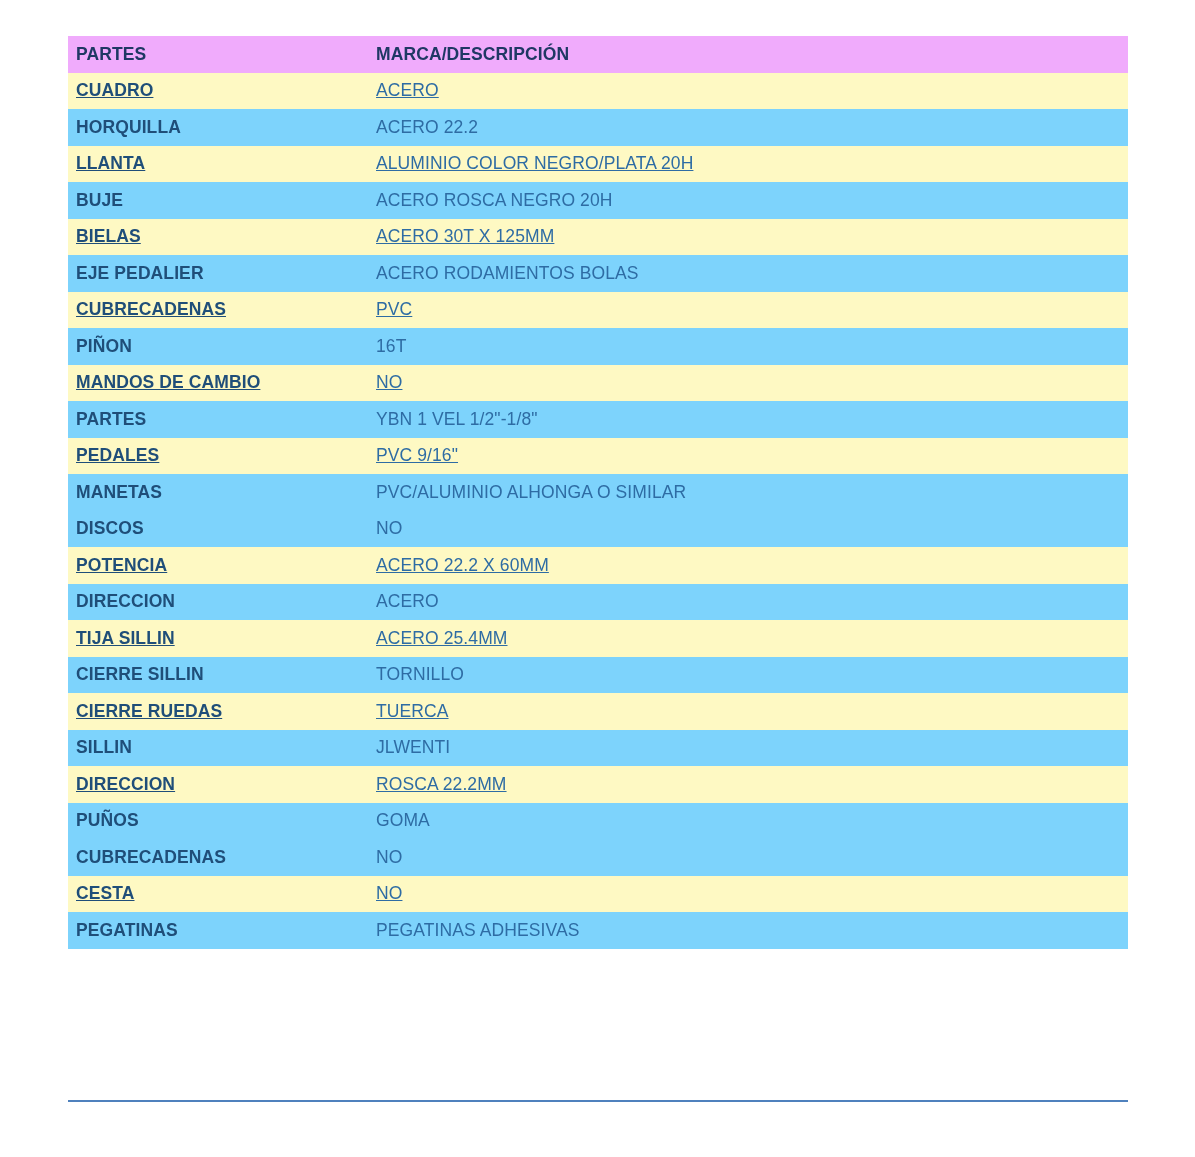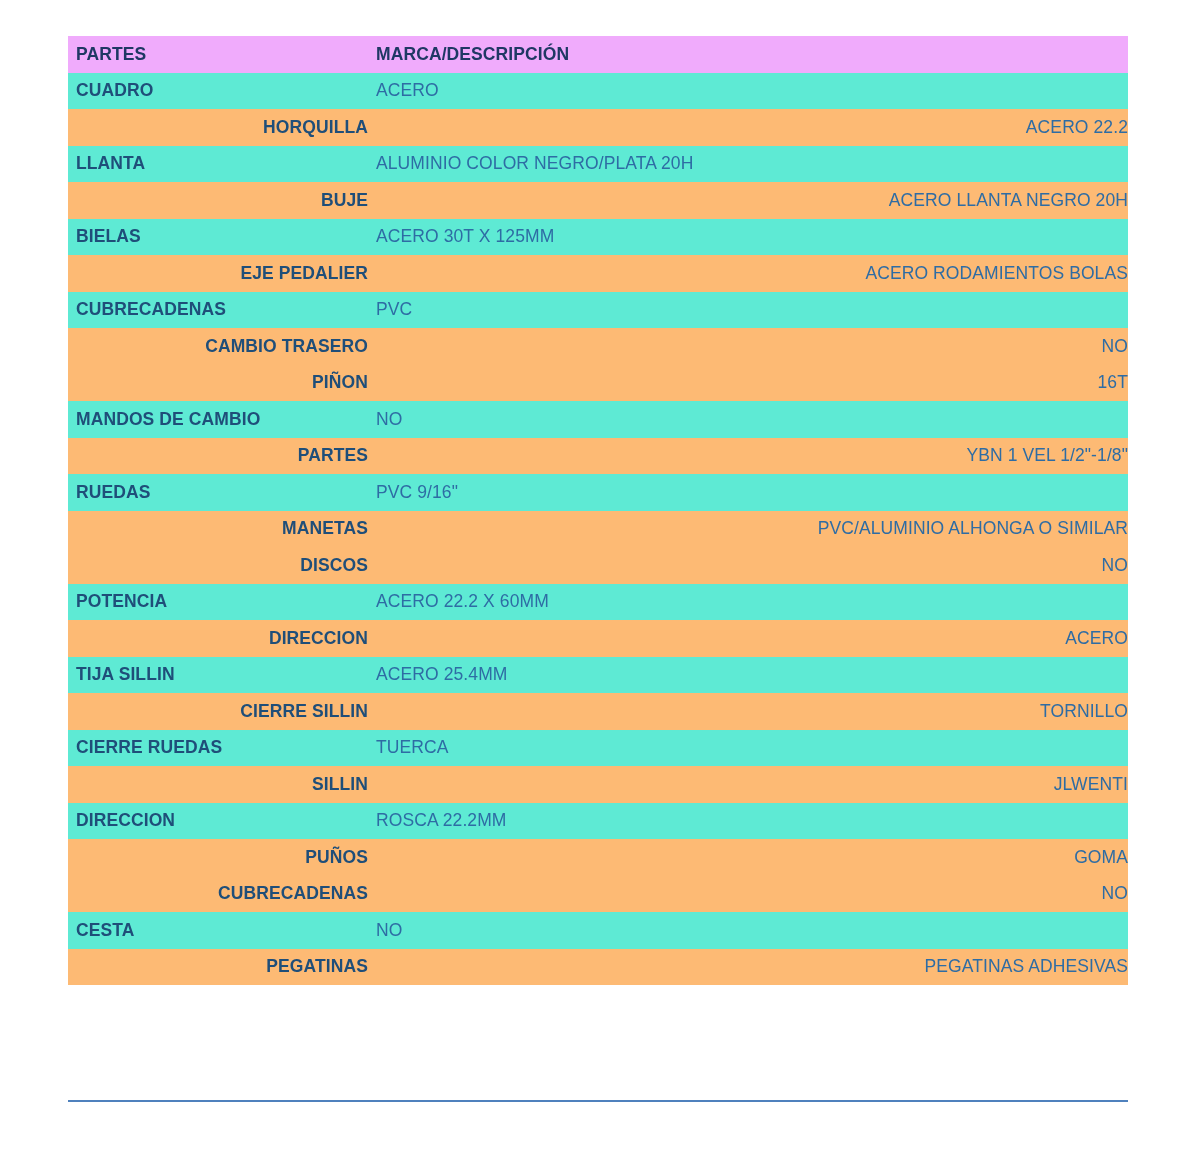--- a/index.html
+++ b/index.html
@@ -41,25 +41,25 @@
     border: none;
   }
   thead th {
     background: #f0abfc;
     color: #1F3864;
     font-weight: bold;
     letter-spacing: 0.1px;
     height: 33px;
   }
   tbody tr.shaded td {
-    background: #5eead4;
+    background: #fef9c3;
+    text-decoration: underline;
   }
   tbody tr.plain td {
-    background: #fdba74;
-    text-align: right;
+    background: #7dd3fc;
   }
   tbody td.part {
     color: #1F4E79;
     font-weight: bold;
     letter-spacing: 0.1px;
   }
   tbody td.desc {
     color: #2E6CA4;
     font-weight: normal;
     letter-spacing: 0.1px;
@@ -97,52 +97,48 @@
         <tr class="plain">
           <td class="part">HORQUILLA</td>
           <td class="desc">ACERO 22.2</td>
         </tr>
         <tr class="shaded">
           <td class="part">LLANTA</td>
           <td class="desc">ALUMINIO COLOR NEGRO/PLATA 20H</td>
         </tr>
         <tr class="plain">
           <td class="part">BUJE</td>
-          <td class="desc">ACERO LLANTA NEGRO 20H</td>
+          <td class="desc">ACERO ROSCA NEGRO 20H</td>
         </tr>
         <tr class="shaded">
           <td class="part">BIELAS</td>
           <td class="desc">ACERO 30T X 125MM</td>
         </tr>
         <tr class="plain">
           <td class="part">EJE PEDALIER</td>
           <td class="desc">ACERO RODAMIENTOS BOLAS</td>
         </tr>
         <tr class="shaded">
           <td class="part">CUBRECADENAS</td>
           <td class="desc">PVC</td>
         </tr>
         <tr class="plain">
-          <td class="part">CAMBIO TRASERO</td>
-          <td class="desc">NO</td>
-        </tr>
-        <tr class="plain">
           <td class="part">PIÑON</td>
           <td class="desc">16T</td>
         </tr>
         <tr class="shaded">
           <td class="part">MANDOS DE CAMBIO</td>
           <td class="desc">NO</td>
         </tr>
         <tr class="plain">
           <td class="part">PARTES</td>
           <td class="desc">YBN 1 VEL 1/2"-1/8"</td>
         </tr>
         <tr class="shaded">
-          <td class="part">RUEDAS</td>
+          <td class="part">PEDALES</td>
           <td class="desc">PVC 9/16"</td>
         </tr>
         <tr class="plain">
           <td class="part">MANETAS</td>
           <td class="desc">PVC/ALUMINIO ALHONGA O SIMILAR</td>
         </tr>
         <tr class="plain">
           <td class="part">DISCOS</td>
           <td class="desc">NO</td>
         </tr>

